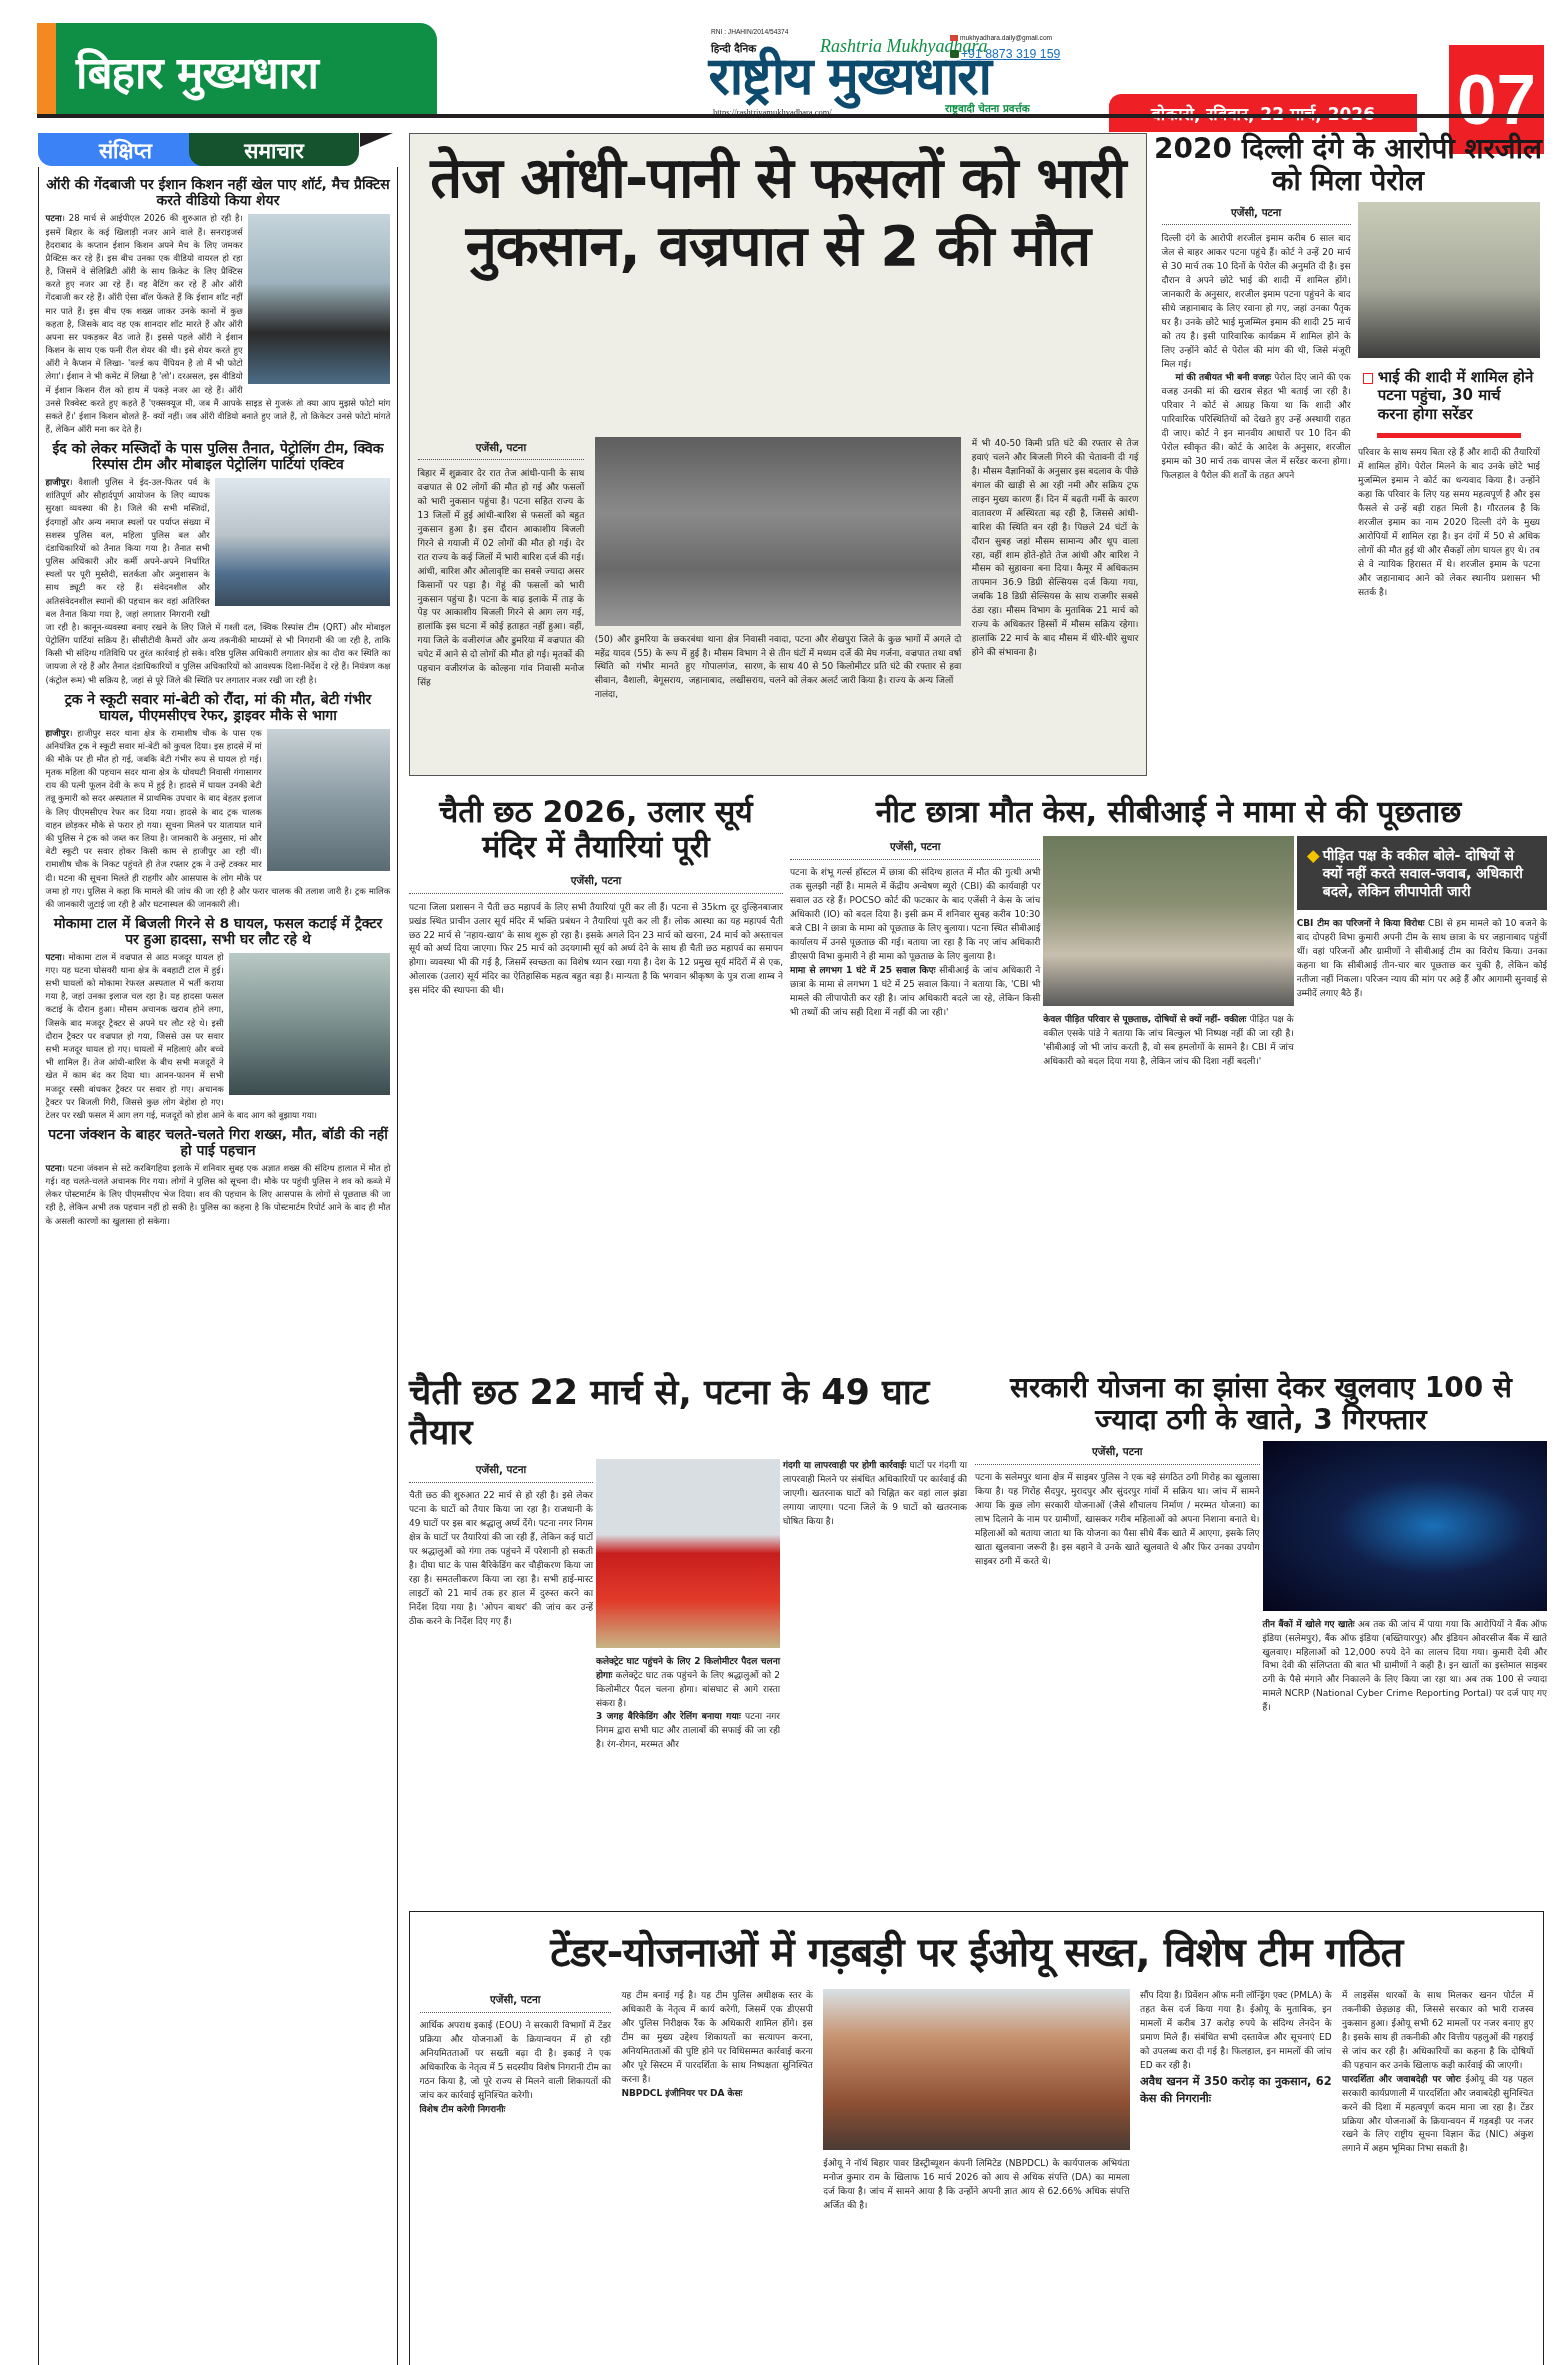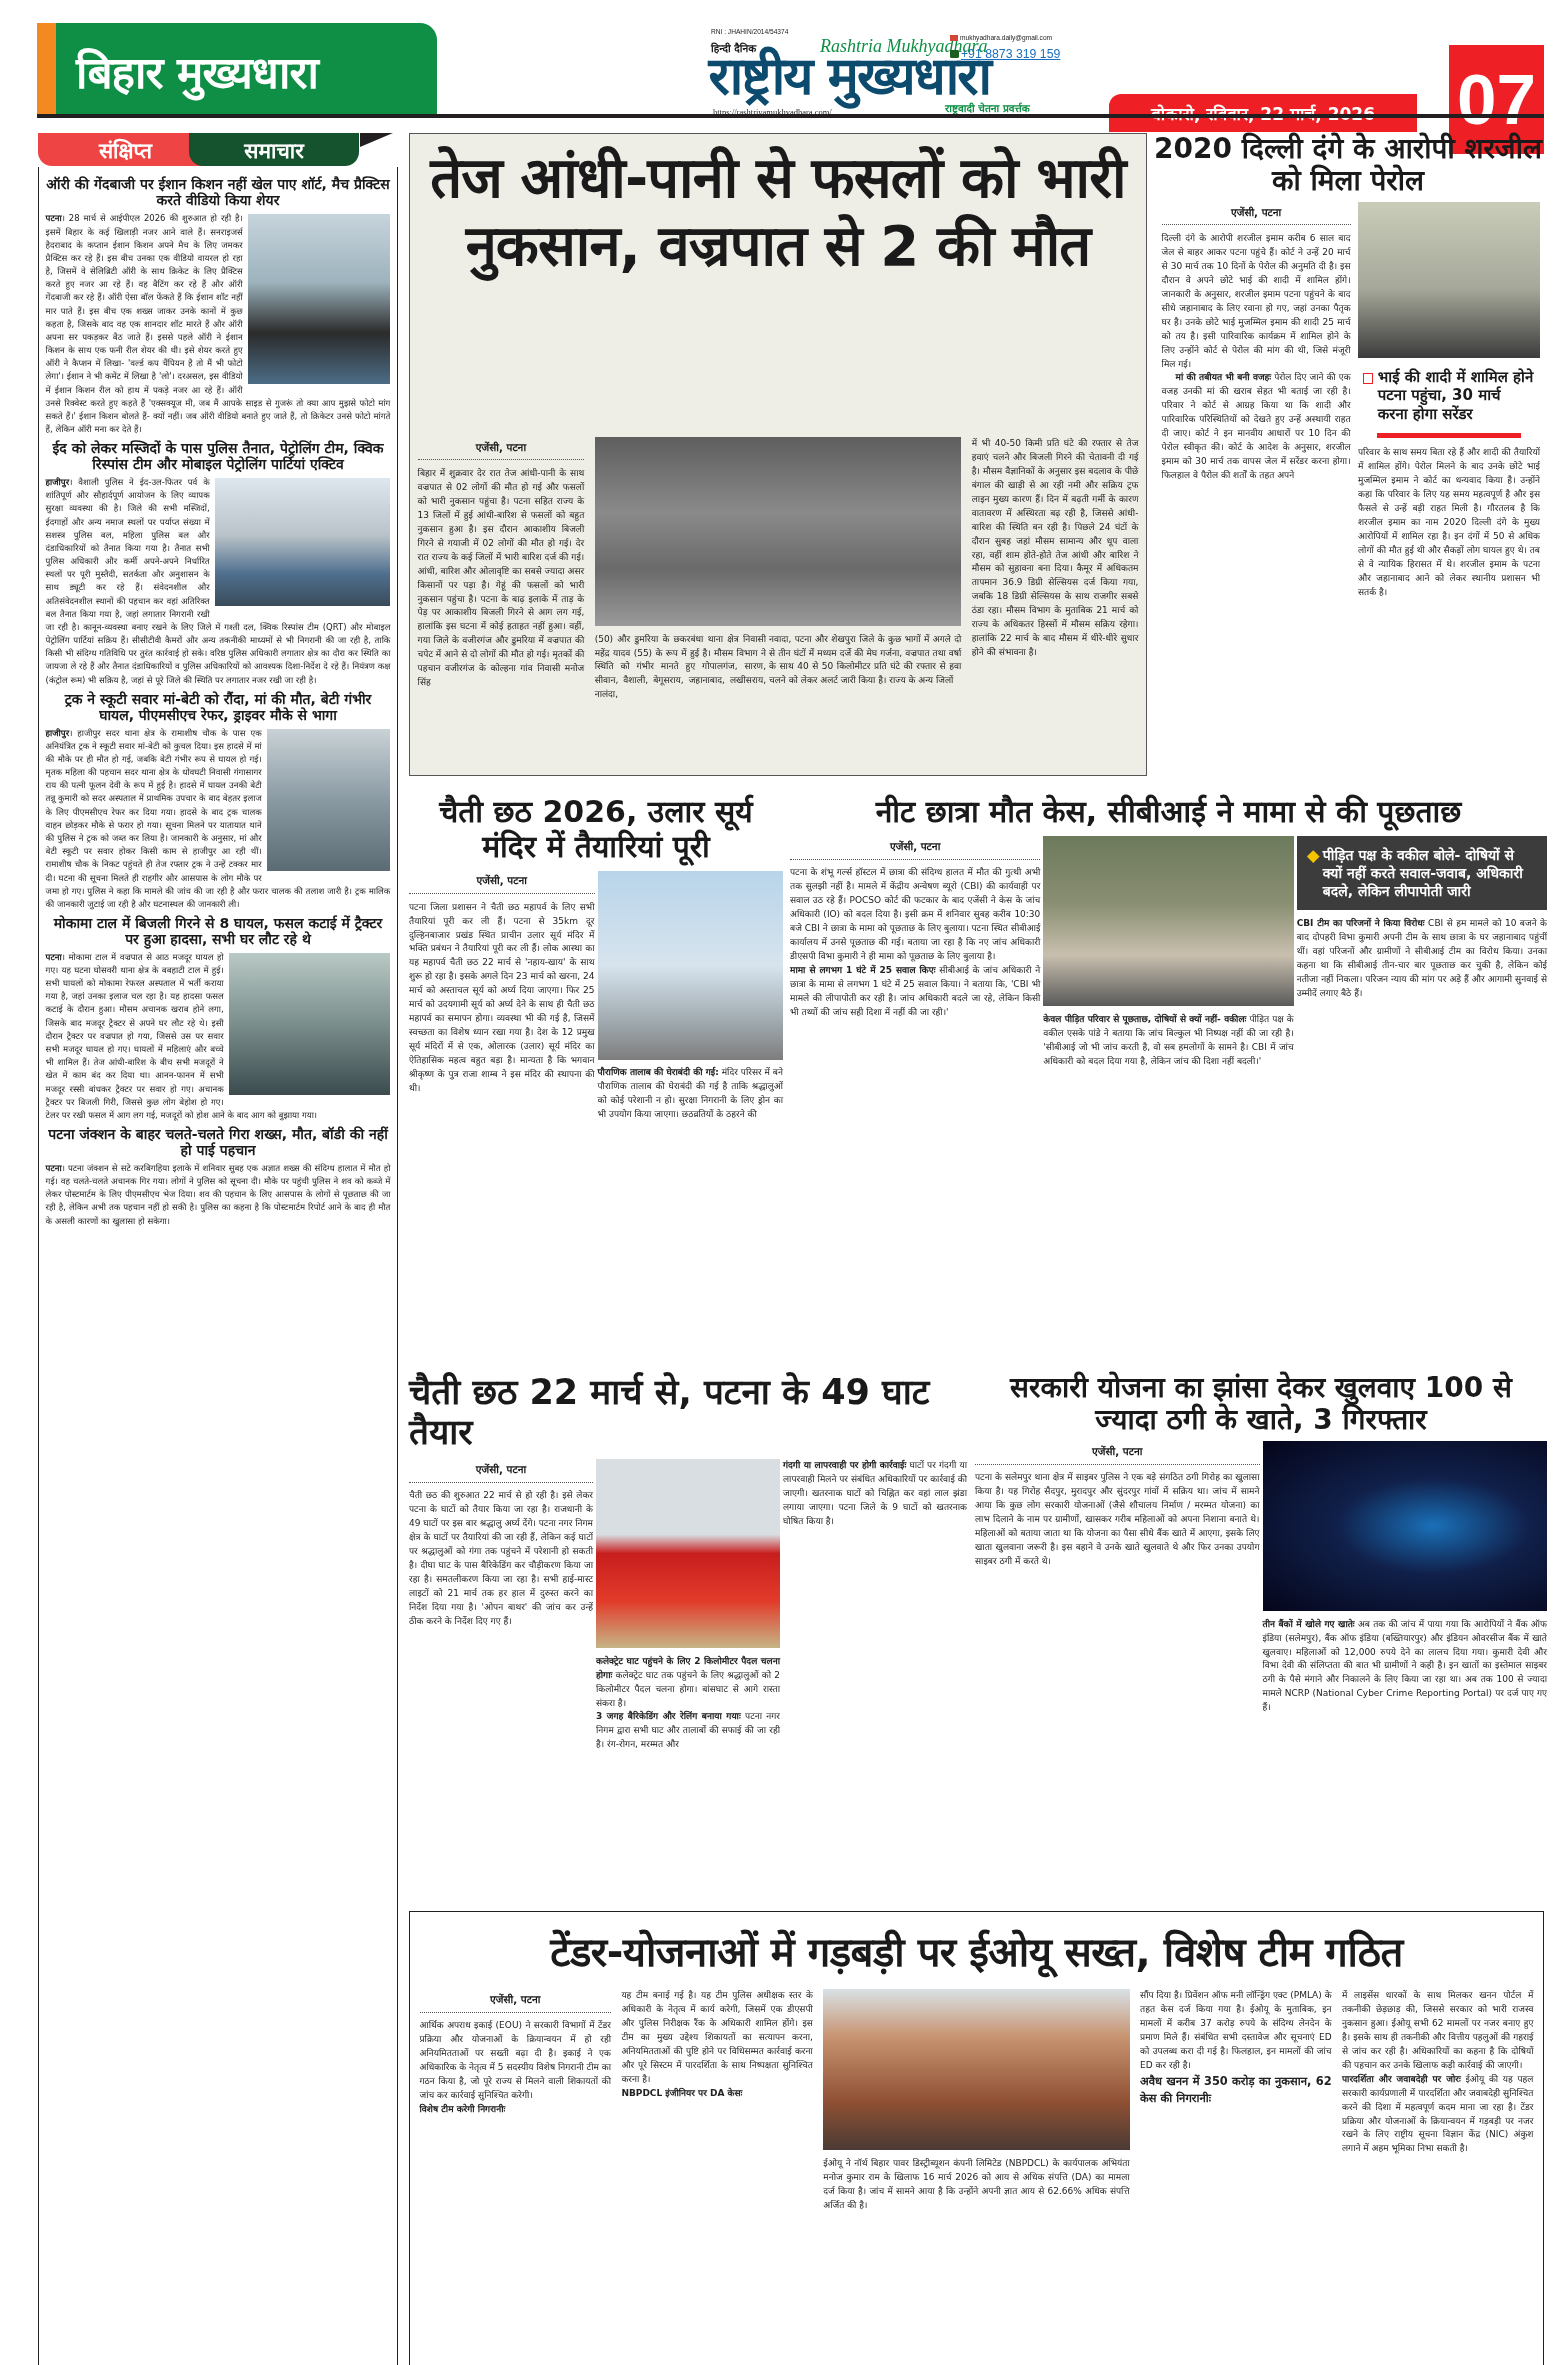--- a/index.html
+++ b/index.html
@@ -30,21 +30,21 @@
   .body-txt { font-family: "DejaVu Sans", sans-serif; font-size: 9px; line-height: 1.55; text-align: justify; color: #222; }
   .body-txt b { font-weight: bold; }
   .byline { font-size: 10.4px; font-weight: bold; text-align: center; padding: 2.8px 0 5.7px; border-bottom: 0.9px dotted #555; margin-bottom: 6.6px; }
   .img { background: #777; position: relative; overflow: hidden; }
   .cols { display: flex; gap: 3px; }
   .cols > div { flex: 1; }
   .sub { font-weight: bold; }
 
   
   .brief-tab { position: absolute; left: 38px; top: 133px; width: 360px; height: 33px; }
-  .brief-tab .a { position: absolute; left: 0; top: 0; width: 175px; height: 33px; background: #ef4444; border-radius: 0 0 0 14px; color: #fff; font-weight: bold; font-size: 21px; display:flex; align-items:center; justify-content:center; }
+  .brief-tab .a { position: absolute; left: 0; top: 0; width: 175px; height: 33px; background: #3b82f6; border-radius: 0 0 0 14px; color: #fff; font-weight: bold; font-size: 21px; display:flex; align-items:center; justify-content:center; }
   .brief-tab .b { position: absolute; left: 151px; top: 0; width: 170px; height: 33px; background: #14532d; border-radius: 0 0 14px 14px; color: #fff; font-weight: bold; font-size: 21px; display:flex; align-items:center; justify-content:center; }
   .brief-tab .tri { position: absolute; left: 322px; top: 0; width: 0; height: 0; border-left: 33px solid #231f20; border-bottom: 14px solid transparent; }
   .left-col { left: 38px; top: 167px; width: 360px; height: 2266px; border-top: none; padding: 6.6px 6.6px; }
   .left-col .story { margin-bottom: 3.8px; }
   .left-col .story .hl { font-size: 14px; margin: 2.8px 0 3.8px; }
   .left-col .story .body-txt { font-size: 8.5px; }
   .left-col .lead-img { float: right; width: 142px; height: 170px; margin: 1.9px 0 2.8px 5.7px; }
   .left-col .side-img { float: right; width: 175px; height: 128px; margin: 1.9px 0 2.8px 5.7px; }
 
   
@@ -184,24 +184,20 @@
   </div>
 </section>
 
 <section class="chhath1">
   <h2 class="hl">चैती छठ 2026, उलार सूर्य मंदिर में तैयारियां पूरी</h2>
   <div class="cols">
     <div>
       <div class="byline">एजेंसी, पटना</div>
       <p class="body-txt">पटना जिला प्रशासन ने चैती छठ महापर्व के लिए सभी तैयारियां पूरी कर ली हैं। पटना से 35km दूर दुल्हिनबाजार प्रखंड स्थित प्राचीन उलार सूर्य मंदिर में भक्ति प्रबंधन ने तैयारियां पूरी कर ली हैं। लोक आस्था का यह महापर्व चैती छठ 22 मार्च से 'नहाय-खाय' के साथ शुरू हो रहा है। इसके अगले दिन 23 मार्च को खरना, 24 मार्च को अस्ताचल सूर्य को अर्घ्य दिया जाएगा। फिर 25 मार्च को उदयगामी सूर्य को अर्घ्य देने के साथ ही चैती छठ महापर्व का समापन होगा। व्यवस्था भी की गई है, जिसमें स्वच्छता का विशेष ध्यान रखा गया है। देश के 12 प्रमुख सूर्य मंदिरों में से एक, ओलारक (उलार) सूर्य मंदिर का ऐतिहासिक महत्व बहुत बड़ा है। मान्यता है कि भगवान श्रीकृष्ण के पुत्र राजा शाम्ब ने इस मंदिर की स्थापना की थी।</p>
     </div>
-    <div>
-      <div class="img ghat-img" style="height:189px;margin-bottom:6.6px;"></div>
-      <p class="body-txt"><b>पौराणिक तालाब की घेराबंदी की गई:</b> <span>मंदिर परिसर में बने पौराणिक तालाब की घेराबंदी की गई है ताकि श्रद्धालुओं को कोई परेशानी न हो। सुरक्षा निगरानी के लिए ड्रोन का भी उपयोग किया जाएगा। छठव्रतियों के ठहरने की</span></p>
-    </div>
   </div>
 </section>
 
 <section class="neet">
   <h2 class="hl">नीट छात्रा मौत केस, सीबीआई ने मामा से की पूछताछ</h2>
   <div class="cols">
     <div>
       <div class="byline">एजेंसी, पटना</div>
       <p class="body-txt">पटना के शंभू गर्ल्स हॉस्टल में छात्रा की संदिग्ध हालत में मौत की गुत्थी अभी तक सुलझी नहीं है। मामले में केंद्रीय अन्वेषण ब्यूरो (CBI) की कार्यवाही पर सवाल उठ रहे हैं। POCSO कोर्ट की फटकार के बाद एजेंसी ने केस के जांच अधिकारी (IO) को बदल दिया है। इसी क्रम में शनिवार सुबह करीब 10:30 बजे CBI ने छात्रा के मामा को पूछताछ के लिए बुलाया। पटना स्थित सीबीआई कार्यालय में उनसे पूछताछ की गई। बताया जा रहा है कि नए जांच अधिकारी डीएसपी विभा कुमारी ने ही मामा को पूछताछ के लिए बुलाया है।</p>
       <p class="body-txt"><b>मामा से लगभग 1 घंटे में 25 सवाल किएः</b> <span>सीबीआई के जांच अधिकारी ने छात्रा के मामा से लगभग 1 घंटे में 25 सवाल किया। ने बताया कि, 'CBI भी मामले की लीपापोती कर रही है। जांच अधिकारी बदले जा रहे, लेकिन किसी भी तथ्यों की जांच सही दिशा में नहीं की जा रही।'</span></p>

